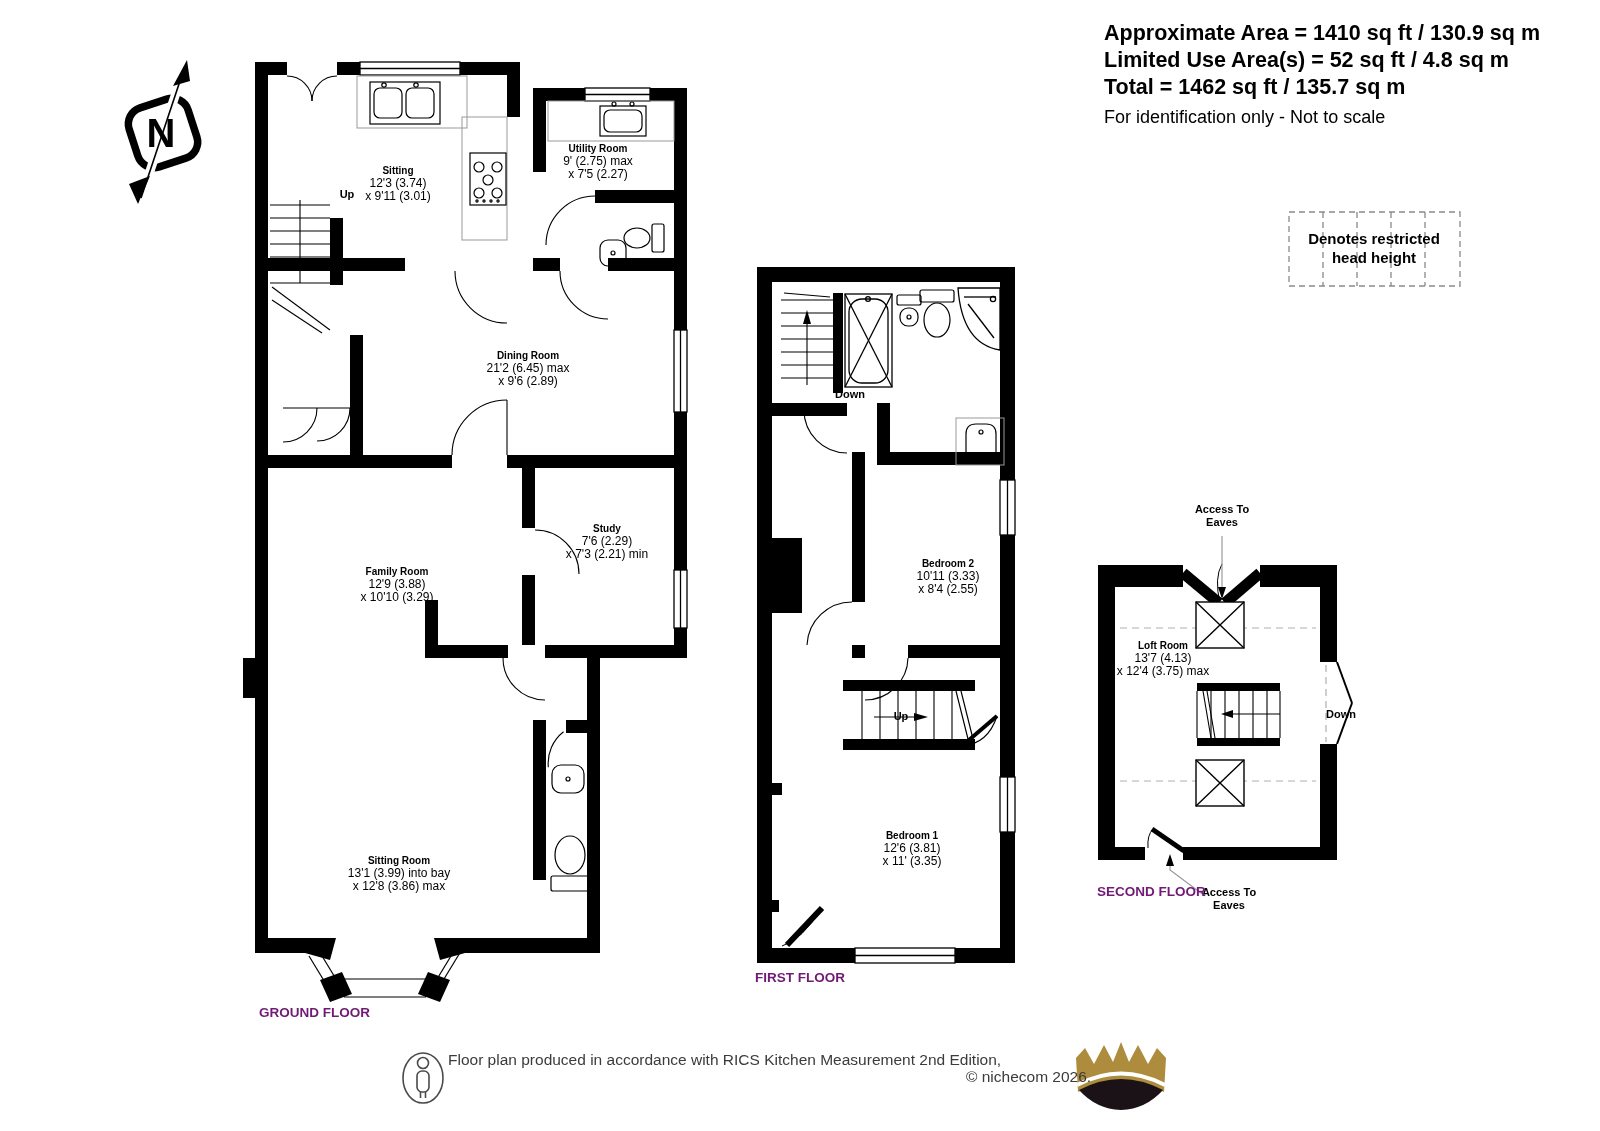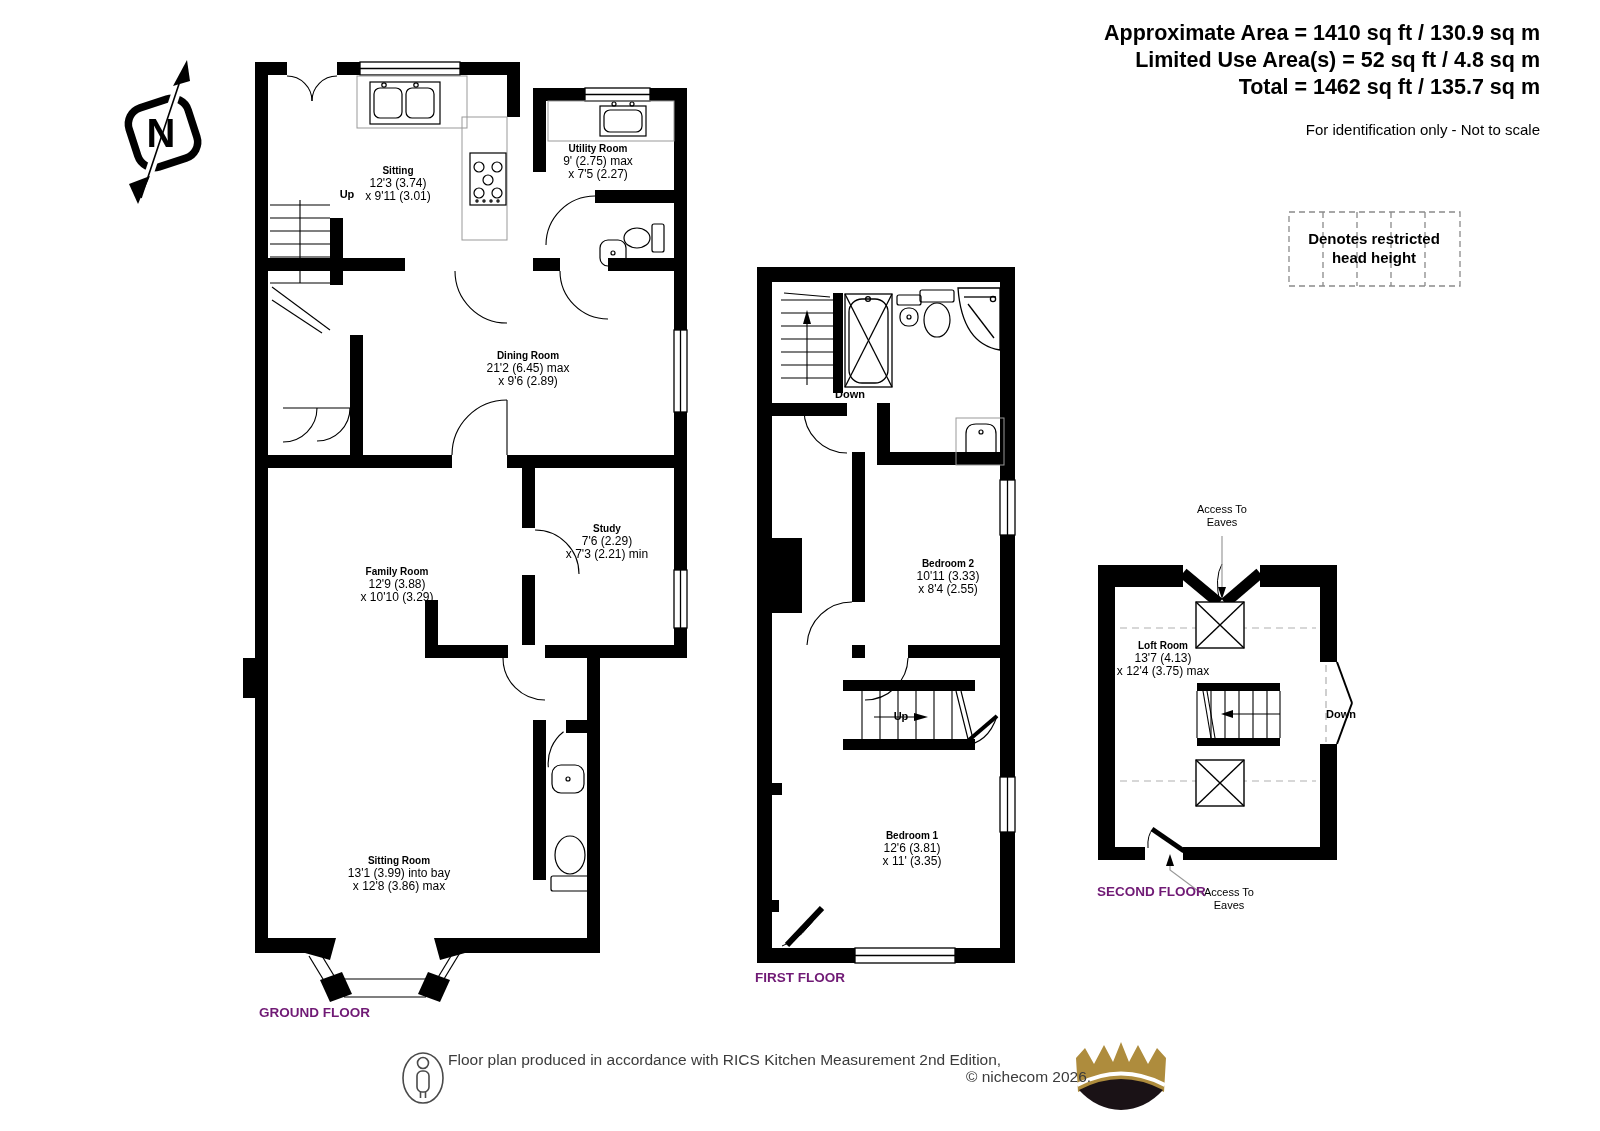--- a/index.html
+++ b/index.html
@@ -6,25 +6,25 @@
   #page { position:relative; width:1600px; height:1131px; background:#fff; overflow:hidden;
           font-family:"Liberation Sans", sans-serif; }
   svg { position:absolute; left:0; top:0; }
   .room-label { position:absolute; transform:translateX(-50%); text-align:center;
                 line-height:13px; white-space:nowrap; color:#000; }
   .room-name { display:block; font-weight:bold; font-size:10px; }
   .room-dim  { display:block; font-size:12px; }
   .small-label { position:absolute; font-weight:bold; font-size:11px; color:#000; white-space:nowrap;margin-left:40px; }
   .small-label.centered { transform:translateX(-50%); }
   .floor-label { position:absolute; font-weight:bold; font-size:13.5px; color:#701a75; white-space:nowrap; }
-  .access-label { position:absolute; transform:translateX(-50%); font-weight:normal; font-size:11px;
+  .access-label { position:absolute; transform:translateX(-50%); font-weight:bold; font-size:11px;
                   line-height:12.5px; text-align:center; color:#000; width:72px; }
-  #header { position:absolute; top:20px; right:60px; text-align:right; color:#000; }
+  #header { position:absolute; top:20px; right:60px; color:#000; }
   #header .area-line { font-weight:bold; font-size:21.5px; line-height:27px; }
-  #header .note-line { font-size:15px; margin-top:20px; }
+  #header .note-line { font-size:18px; margin-top:6px; }
   #legend-text { position:absolute; left:1374px; transform:translateX(-50%); text-align:center;
                  font-weight:bold; font-size:15px; line-height:19px; color:#000; white-space:nowrap; }
   .footer-line { position:absolute; font-size:15.5px; color:#3b3b3b; white-space:pre; }
 </style>
 </head>
 <body>
 
 <div id="page">
 
 <svg width="1600" height="1131" viewBox="0 0 1600 1131">

